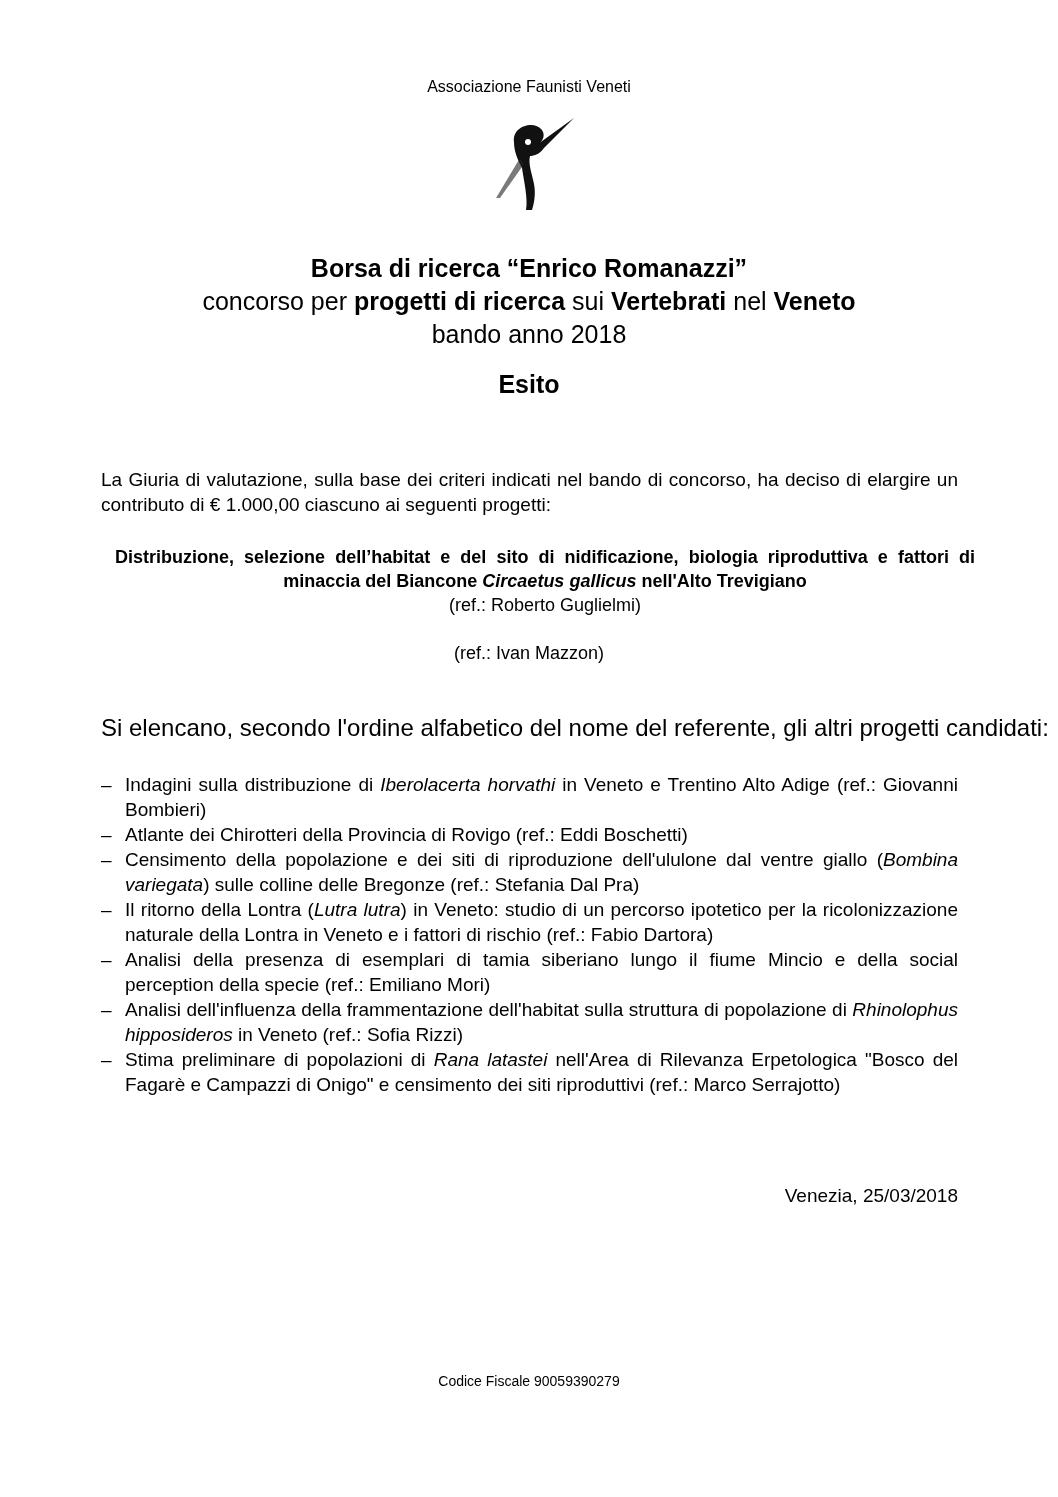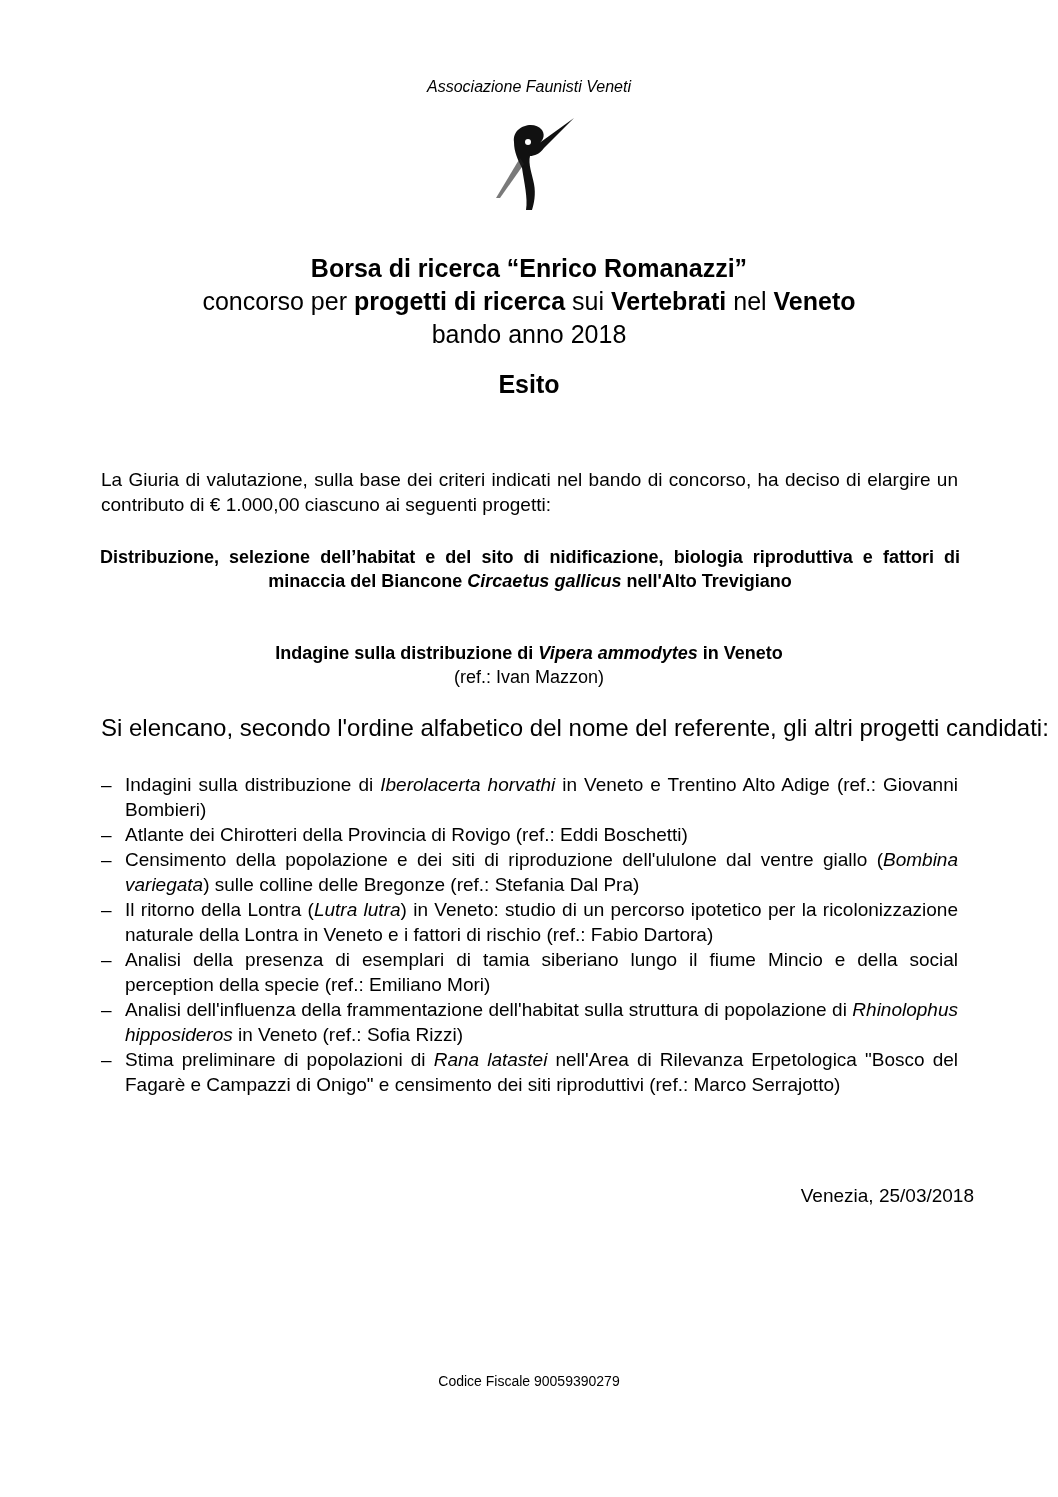--- a/index.html
+++ b/index.html
@@ -1,35 +1,35 @@
 <!DOCTYPE html>
 <html><head>
 <meta charset="utf-8">
 <style>
   html, body { margin:0; padding:0; background:#fff; }
   body { width:1058px; height:1497px; position:relative; overflow:hidden;
          font-family:"Liberation Sans", sans-serif; color:#000; }
   .abs { position:absolute; }
   .center { left:0; width:1058px; text-align:center; }
-  .org { top:78px; font-size:16px; font-style:italic; }
+  .org { top:78px; font-size:16px; }
   .logo { top:112px; left:484px; width:96px; height:100px; }
   .t1 { top:254px; font-size:25px; font-weight:bold; }
   .t2 { top:287px; font-size:25px; }
   .t3 { top:320px; font-size:25px; }
   .esito { top:370px; font-size:25px; font-weight:bold; }
   .intro { top:467px; left:101px; width:857px; font-size:19px; line-height:25px; text-align:justify; }
   .proj { font-size:18px; line-height:24px; font-weight:bold; }
   .ref { font-size:18px; line-height:24px; }
   .p1 { top:545px; left:100px; width:860px; }
   .p2 { top:641px; }
   .listintro { top:714px; left:101px; font-size:24px; }
   .list { top:772px; left:101px; width:857px; margin:0; padding:0; list-style:none; font-size:19px; line-height:25px; }
   .list li { position:relative; padding-left:24px; text-align:justify; margin-bottom:0; }
   .list li .dash { position:absolute; left:0; top:0; }
-  .date { top:1185px; right:84px; font-size:19px; }
+  .date { top:1185px; right:100px; font-size:19px; }
   .foot { top:1372px; font-size:14px; line-height:18px; }
   i { font-style:italic; }
   b { font-weight:bold; }
 </style>
 </head>
 <body>
 
 <div class="abs center org">Associazione Faunisti Veneti</div>
 
 <svg class="abs logo" viewBox="0 0 96 100">
@@ -40,26 +40,26 @@
 
 <div class="abs center t1">Borsa di ricerca “Enrico Romanazzi”</div>
 <div class="abs center t2">
   <span>concorso per </span><b>progetti di ricerca</b><span> sui </span><b>Vertebrati</b><span> nel </span><b>Veneto</b>
 </div>
 <div class="abs center t3">bando anno 2018</div>
 <div class="abs center esito">Esito</div>
 
 <div class="abs intro">La Giuria di valutazione, sulla base dei criteri indicati nel bando di concorso, ha deciso di elargire un contributo di € 1.000,00 ciascuno ai seguenti progetti:</div>
 
-<div class="abs p1" style="text-align:center;">
+<div class="abs p1" style="text-align:center;margin-left:15px;">
   <div class="proj" style="text-align:justify; text-align-last:center;"><span>Distribuzione, selezione dell’habitat e del sito di nidificazione, biologia riproduttiva e fattori di minaccia del Biancone </span><i>Circaetus gallicus</i><span> nell'Alto Trevigiano</span></div>
+  <div class="ref">(ref.: Roberto Guglielmi)</div>
 </div>
 
 <div class="abs center p2">
-  <div class="proj"><span>Indagine sulla distribuzione di </span><i>Vipera ammodytes</i><span> in Veneto</span></div>
   <div class="ref">(ref.: Ivan Mazzon)</div>
 </div>
 
 <div class="abs listintro">Si elencano, secondo l'ordine alfabetico del nome del referente, gli altri progetti candidati:</div>
 
 <ul class="abs list">
   <li><span class="dash">–</span><span>Indagini sulla distribuzione di </span><i>Iberolacerta horvathi</i><span> in Veneto e Trentino Alto Adige (ref.: Giovanni Bombieri)</span></li>
   <li><span class="dash">–</span><span>Atlante dei Chirotteri della Provincia di Rovigo (ref.: Eddi Boschetti)</span><i></i><span></span></li>
   <li><span class="dash">–</span><span>Censimento della popolazione e dei siti di riproduzione dell'ululone dal ventre giallo (</span><i>Bombina variegata</i><span>) sulle colline delle Bregonze (ref.: Stefania Dal Pra)</span></li>
   <li><span class="dash">–</span><span>Il ritorno della Lontra (</span><i>Lutra lutra</i><span>) in Veneto: studio di un percorso ipotetico per la ricolonizzazione naturale della Lontra in Veneto e i fattori di rischio (ref.: Fabio Dartora)</span></li>

